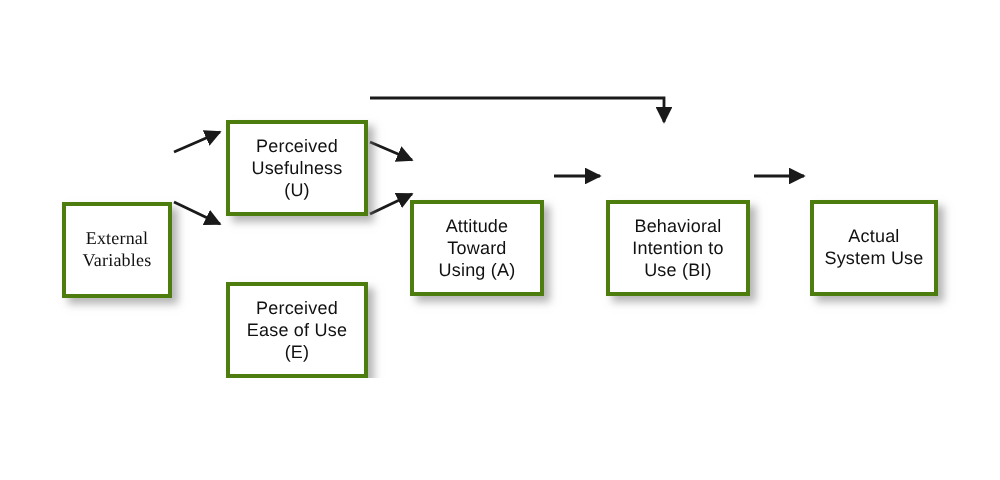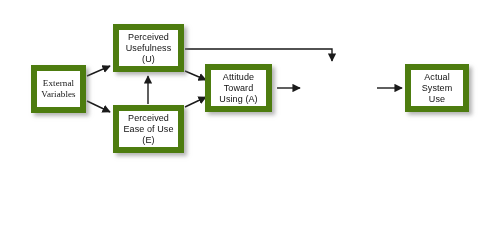--- a/index.html
+++ b/index.html
@@ -22,26 +22,27 @@
     position: absolute;
     left: 0;
     top: 0;
     width: 500px;
     height: 189px;
   }
   .node {
     position: absolute;
     box-sizing: border-box;
     background: #ffffff;
-    border: 6px solid #4d7c0f;
+    border: 2px solid #4d7c0f;
     box-shadow: 3px 3px 4px rgba(120,120,120,0.55);
     display: flex;
     align-items: center;
     justify-content: center;
     z-index: 2;
+    margin-top: 36px;
   }
   .node-label {
     font-size: 9px;
     line-height: 11px;
     color: #111111;
     text-align: center;
     white-space: pre-line;
     letter-spacing: 0.1px;
     padding: 0 2px;
   }
@@ -93,19 +94,24 @@
 Ease of Use
 (E)</span>
   </div>
 
   <div class="node" id="node-attitude-toward-using">
     <span class="node-label">Attitude
 Toward
 Using (A)</span>
   </div>
 
+  <div class="node" id="node-behavioral-intention">
+    <span class="node-label">Behavioral
+Intention to
+Use (BI)</span>
+  </div>
 
   <div class="node" id="node-actual-system-use">
     <span class="node-label">Actual
 System Use</span>
   </div>
 
 </div>
 
 </body></html>

